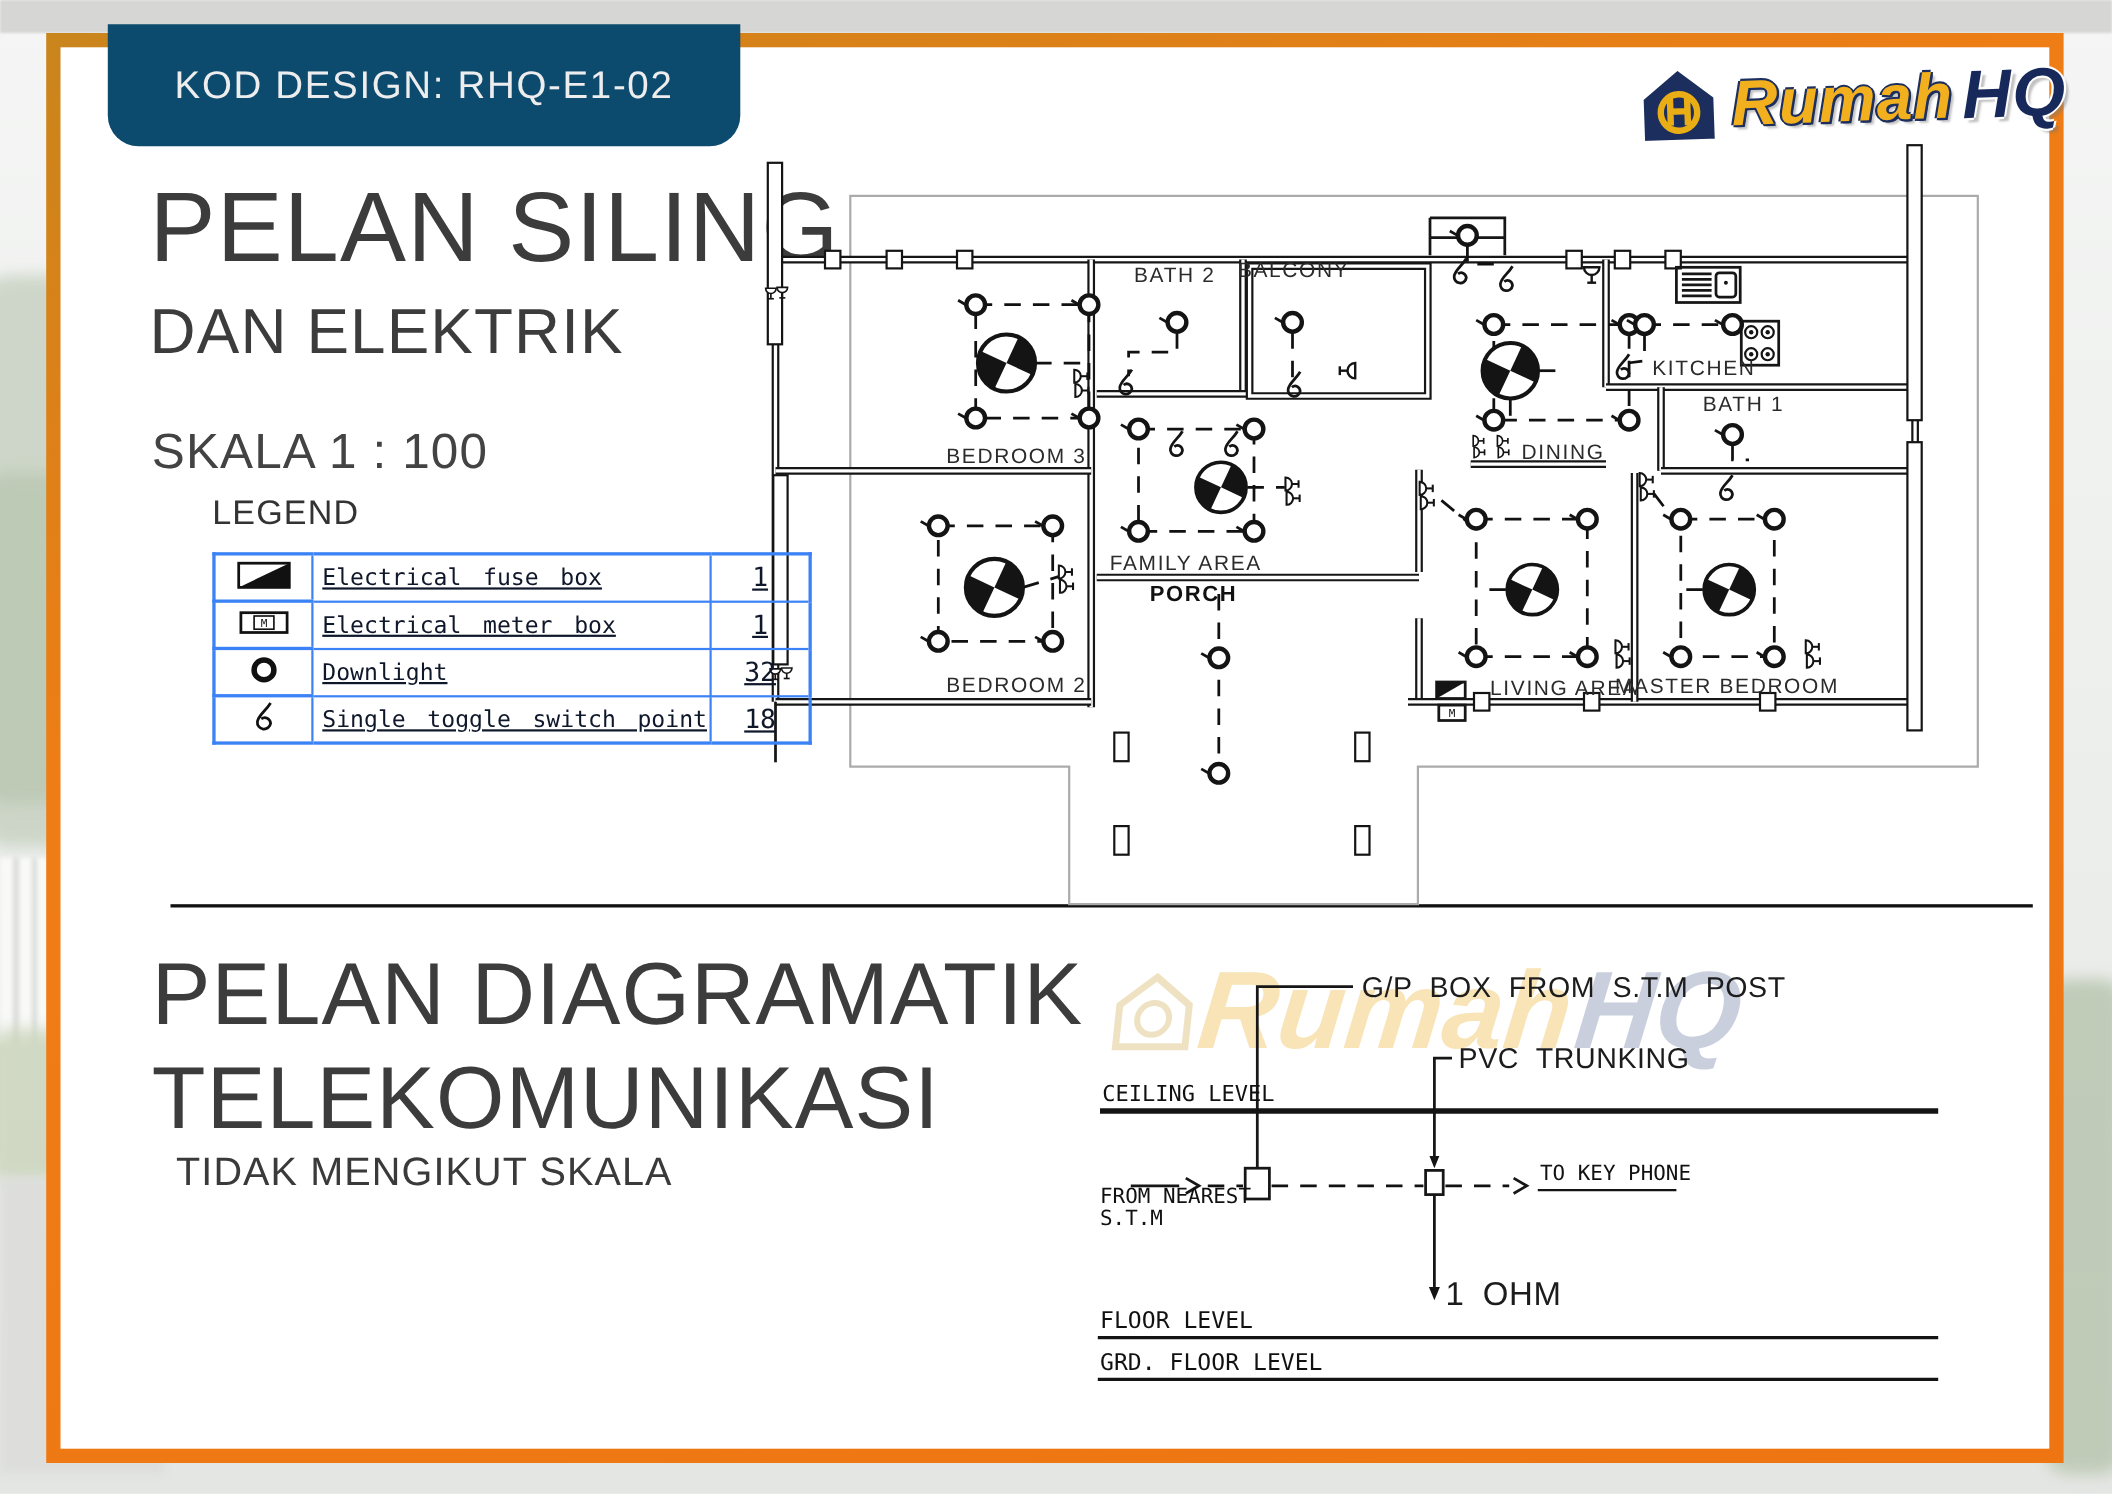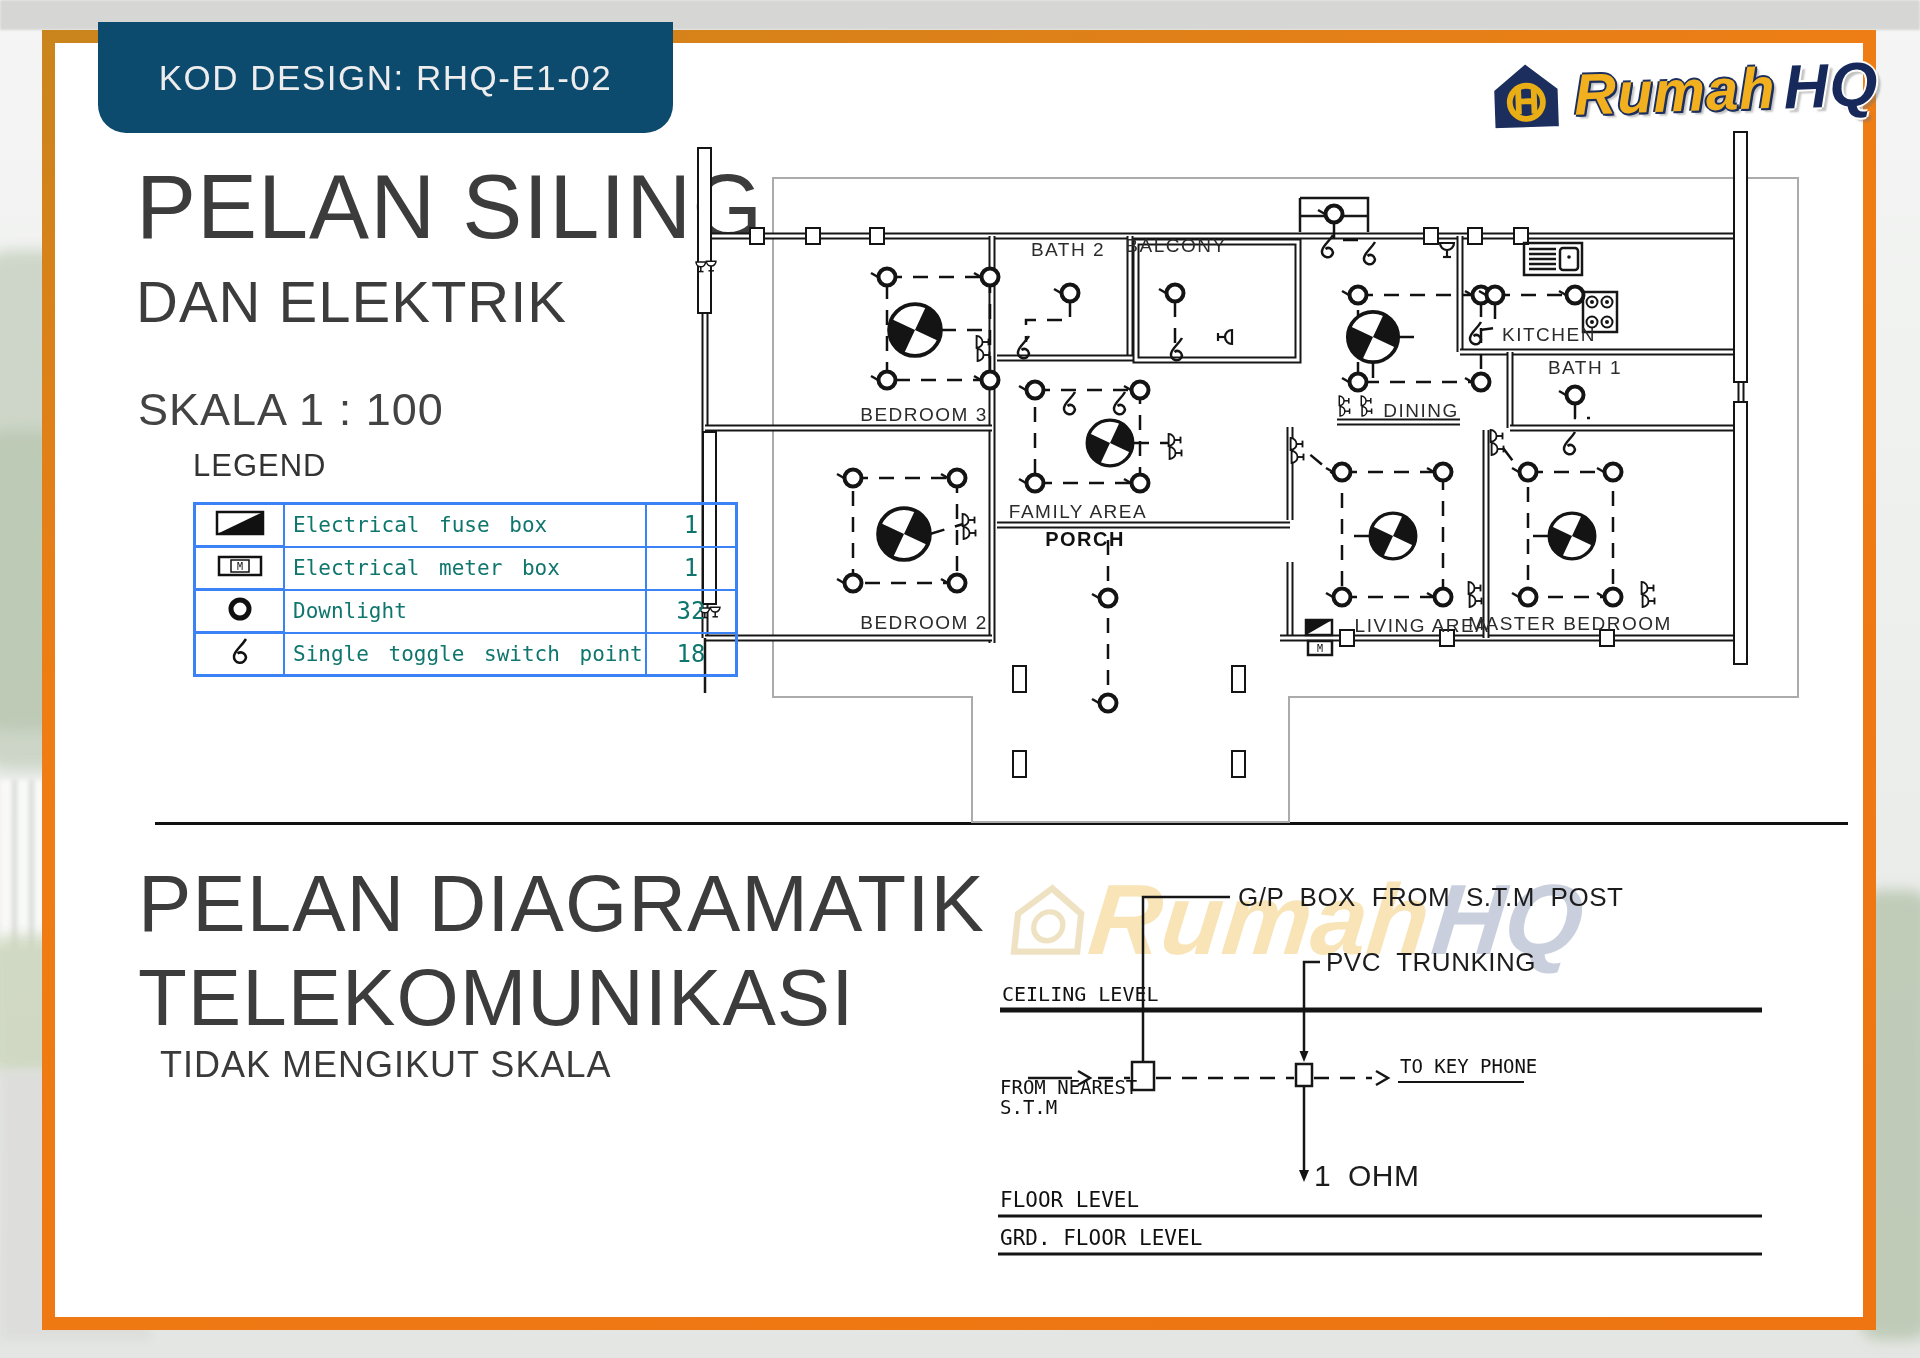--- a/index.html
+++ b/index.html
@@ -36,21 +36,21 @@
   #title1{left:136px;top:156px;font-size:90px;}
   #title2{left:136px;top:268px;font-size:58px;}
   #scale {left:138px;top:384px;font-size:45px;color:#434343;}
   #legend-h{left:193px;top:448px;font-size:31px;color:#333;}
   #btitle1{left:138px;top:858px;font-size:80px;}
   #btitle2{left:138px;top:952px;font-size:80px;}
   #bsub  {left:160px;top:1044px;font-size:36px;color:#3a3a3a;}
   
   .legend{position:absolute;left:193px;top:502px;border-collapse:collapse;z-index:5;}
   .legend td{border:2px solid #3b82f6;height:40px;padding:0;
-             font-family:"DejaVu Sans Mono",monospace;font-size:21px;color:#0f766e;word-spacing:7px;}
+             font-family:"DejaVu Sans Mono",monospace;font-size:21px;color:#0f172a;word-spacing:7px;text-decoration:underline;}
   .legend tr td:first-child{width:87px;text-align:center;border-width:3px 2px;}
   .legend tr td:nth-child(2){width:352px;padding-left:8px;}
   .legend tr td:nth-child(3){width:88px;text-align:center;font-size:24px;}
   .legend tr:first-child td{border-top-width:3px;}
   .legend tr:last-child td{border-bottom-width:3px;}
   .legend tr td:first-child{border-left-width:3px;}
   .legend tr td:last-child{border-right-width:3px;}
   
   .divider{position:absolute;left:155px;top:822px;width:1693px;height:3px;background:#111;}
   

